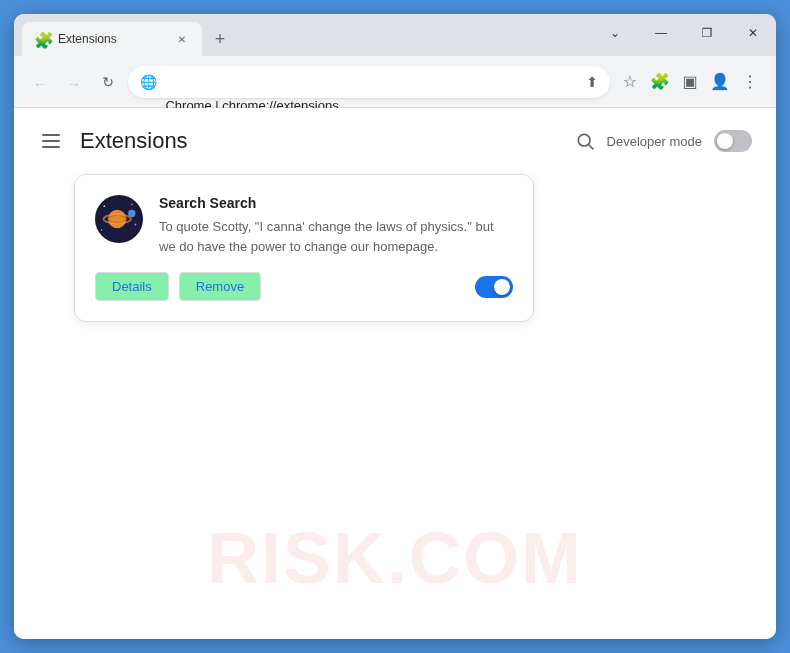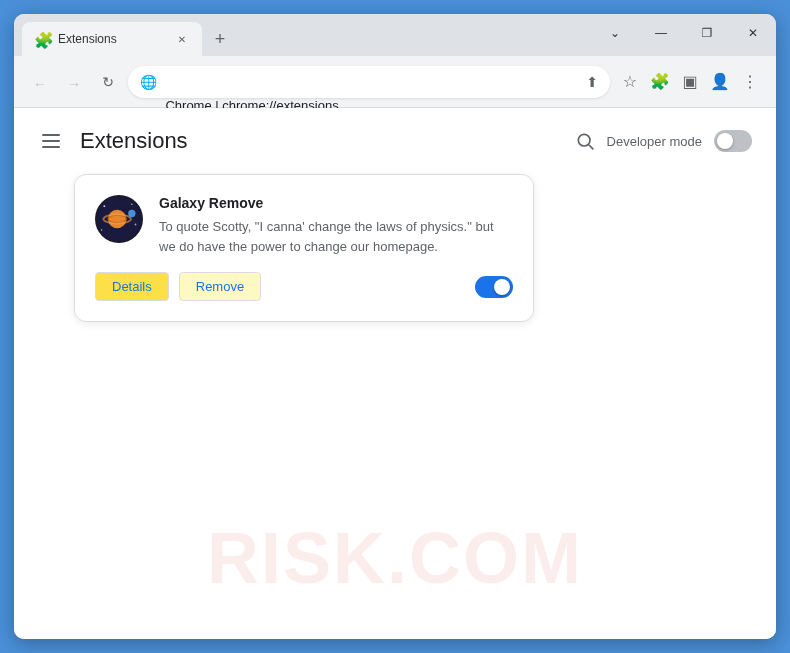--- a/index.html
+++ b/index.html
@@ -357,32 +357,32 @@
       display: flex;
       align-items: center;
       gap: 10px;
       margin-top: 4px;
     }
 
     .btn-details {
       padding: 6px 16px;
       border: 1px solid #dadce0;
       border-radius: 4px;
-      background: #fde047;
+      background: #86efac;
       font-size: 13px;
       color: #1a73e8;
       cursor: pointer;
       font-weight: 500;
     }
 
     .btn-remove {
       padding: 6px 16px;
       border: 1px solid #dadce0;
       border-radius: 4px;
-      background: #fef9c3;
+      background: #86efac;
       font-size: 13px;
       color: #1a73e8;
       cursor: pointer;
       font-weight: 500;
     }
 
     .toggle-on {
       width: 38px;
       height: 22px;
       background: #1a73e8;
@@ -490,21 +490,21 @@
               <circle cx="22" cy="24" r="10" fill="#e8872a"></circle>
               <ellipse cx="22" cy="24" rx="10" ry="4" fill="none" stroke="#c0601a" stroke-width="1.5" opacity="0.7"></ellipse>
 
               <ellipse cx="22" cy="24" rx="15" ry="5" fill="none" stroke="#f0a050" stroke-width="2" opacity="0.6"></ellipse>
 
               <circle cx="38" cy="18" r="4" fill="#4a90d9"></circle>
             </svg>
           </div>
 
           <div class="extension-info">
-            <div class="extension-name">Galaxy Remove</div>
+            <div class="extension-name">Search Search</div>
             <div class="extension-desc">To quote Scotty, "I canna' change the laws of physics." but we do have the power to change our homepage.</div>
           </div>
         </div>
 
         <div class="extension-actions">
           <button class="btn-details">Details</button>
           <button class="btn-remove">Remove</button>
           <div class="toggle-on">
             <div class="toggle-thumb-on"></div>
           </div>

